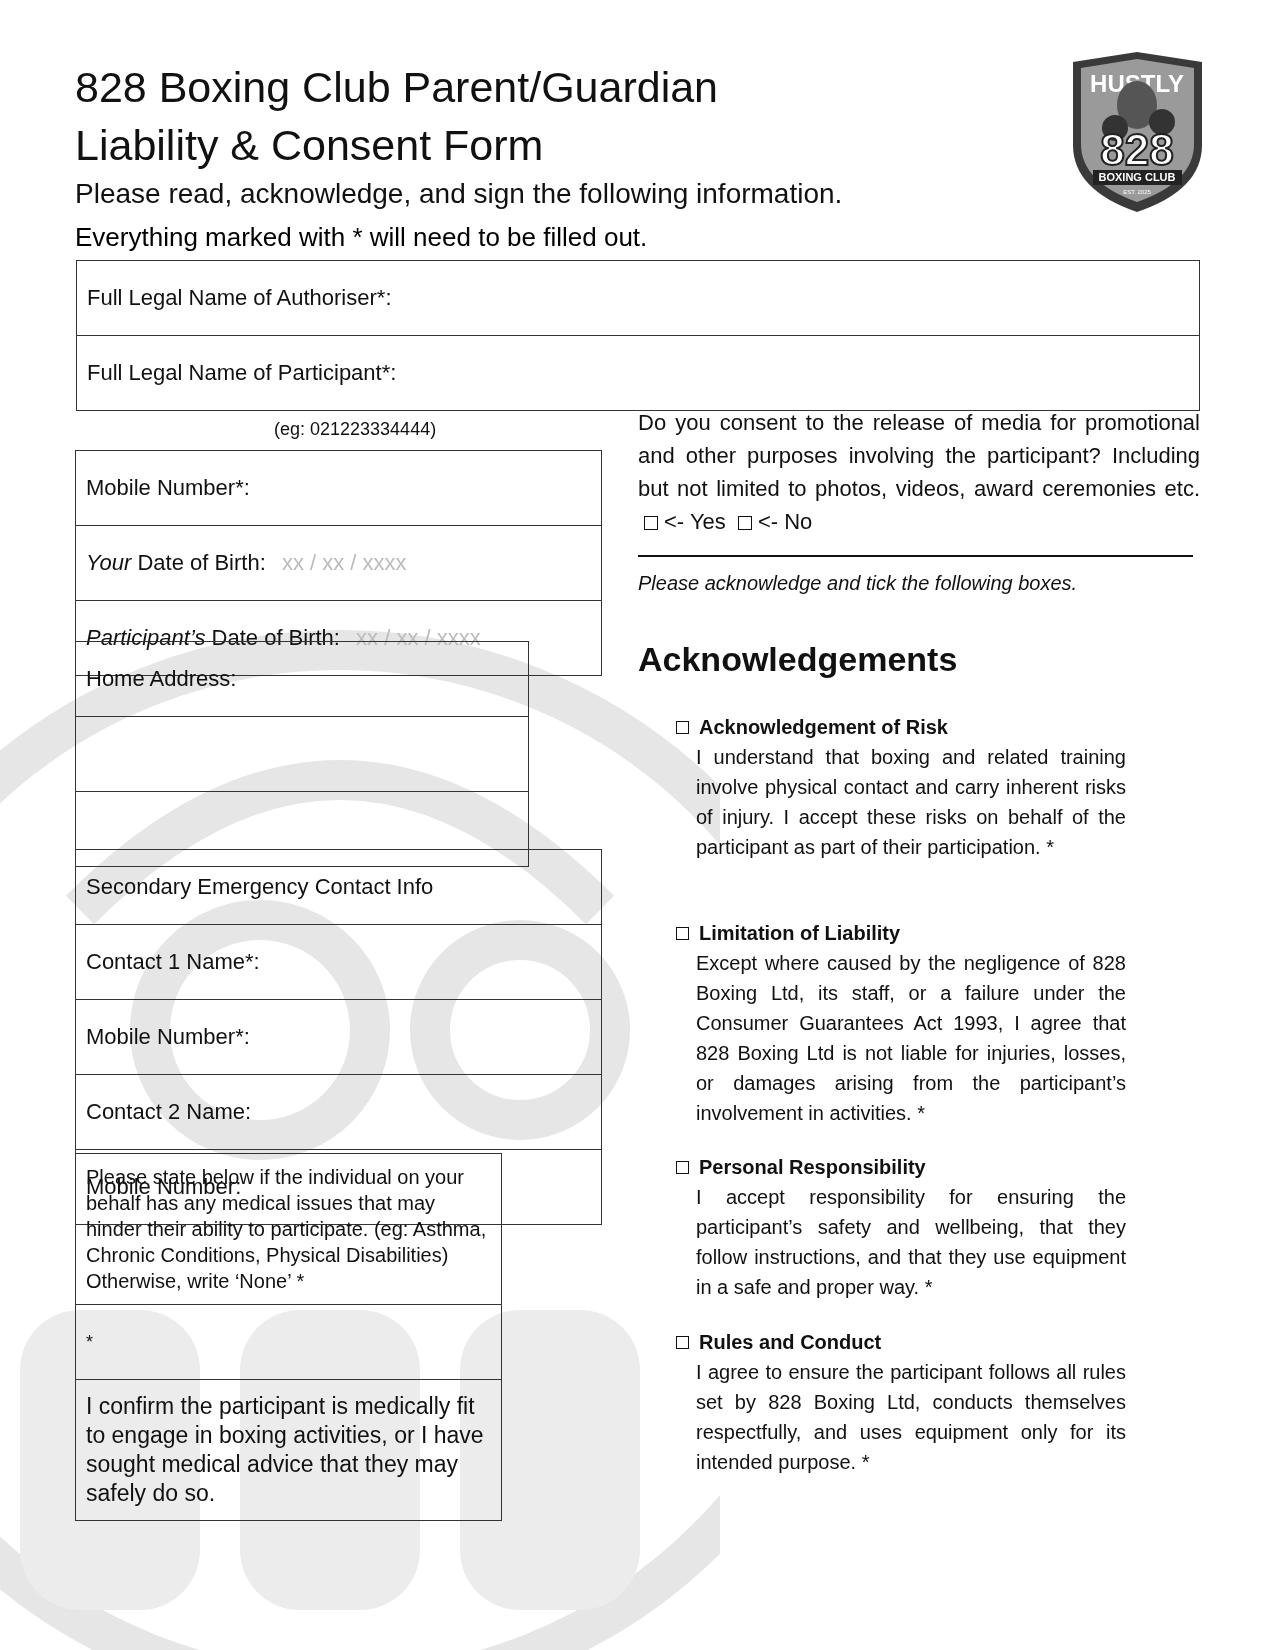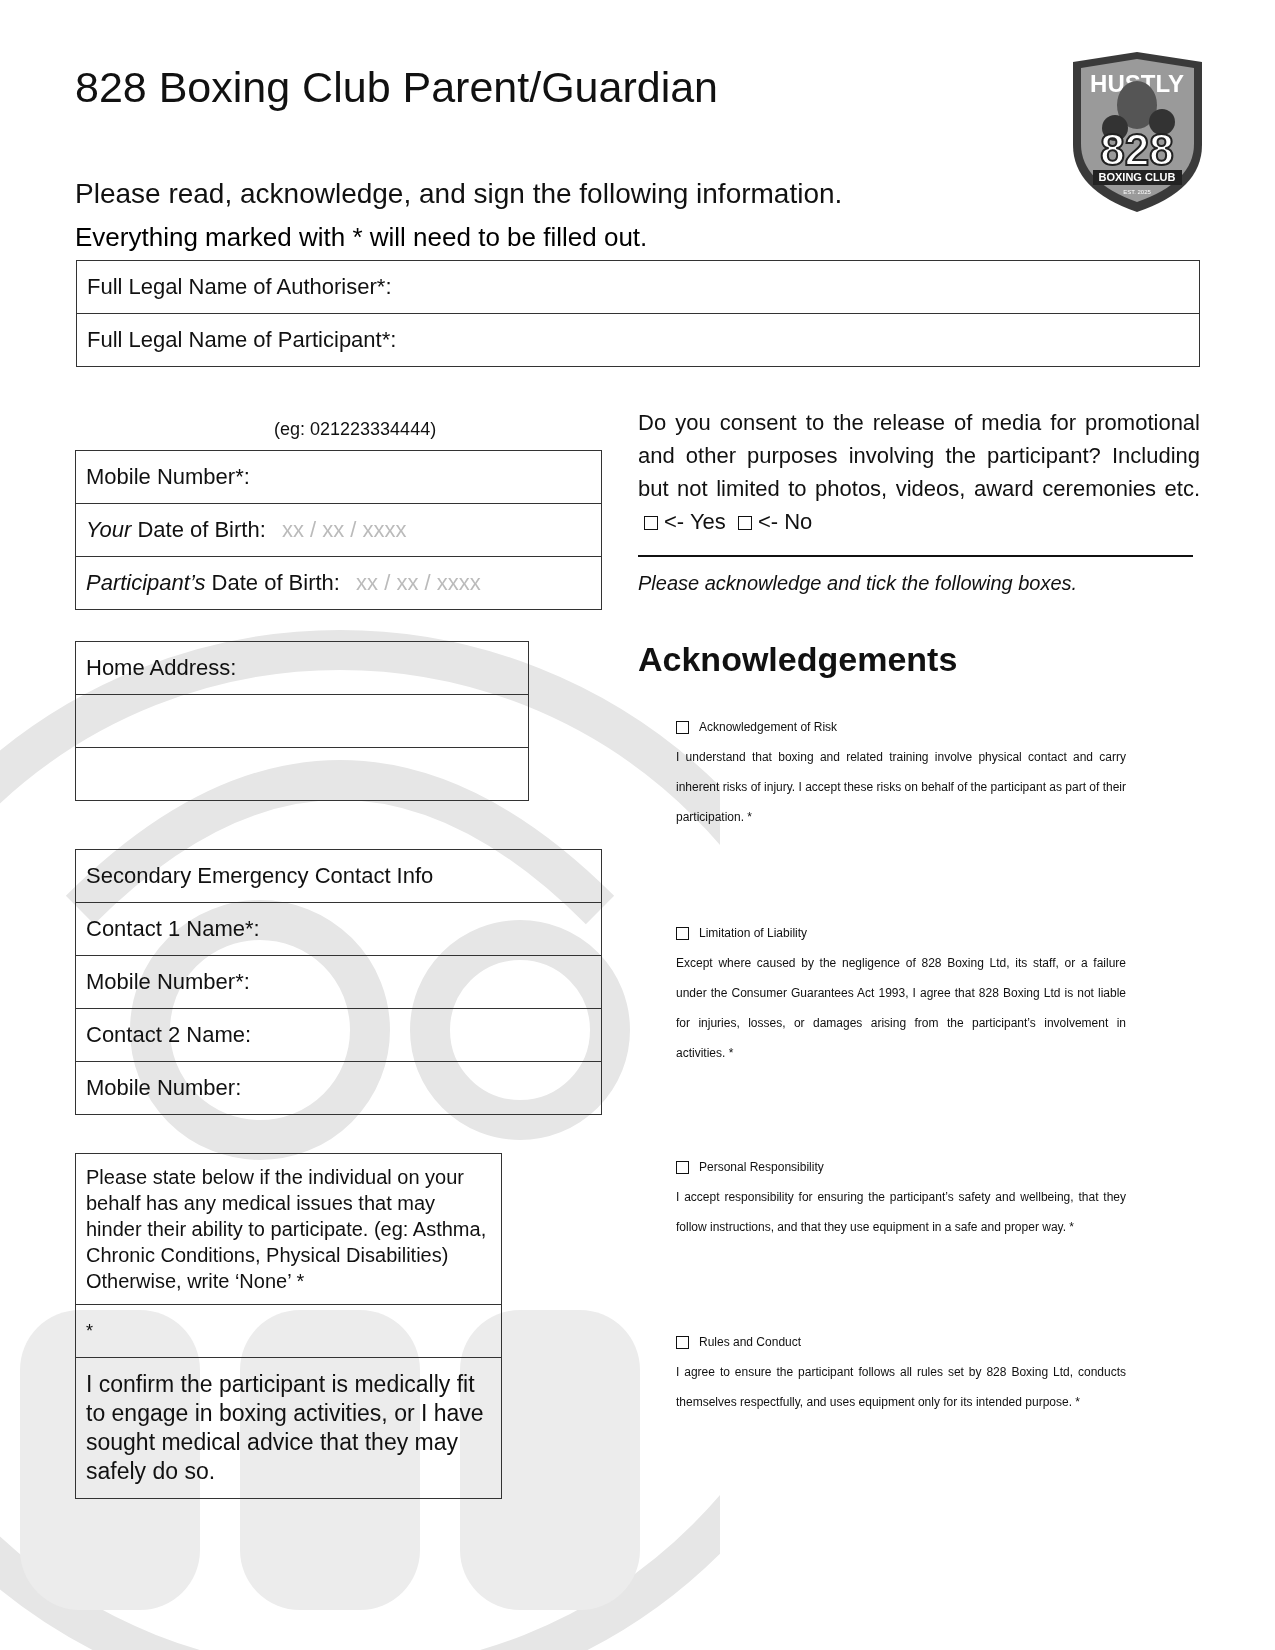--- a/index.html
+++ b/index.html
@@ -5,43 +5,43 @@
   html, body { margin: 0; padding: 0; }
   body { width: 1275px; height: 1650px; background: #ffffff; position: relative; overflow: hidden;
          font-family: "Liberation Sans", sans-serif; color: #111; }
   .watermark { position: absolute; left: -40px; top: 610px; width: 760px; height: 1060px; z-index: 0; }
   .abs { position: absolute; z-index: 1; }
   .title { left: 75px; top: 58px; font-size: 43px; line-height: 58px; font-weight: 400; color: #111; }
   .subtitle { left: 75px; top: 178px; font-size: 28px; color: #111; }
   .note { left: 75px; top: 222px; font-size: 26px; color: #000000; }
   .logo { left: 1065px; top: 50px; width: 145px; height: 165px; }
   table.box { border-collapse: collapse; background: transparent; }
-  table.box td { border: 1.5px solid #333; padding: 1px 10px; font-size: 22px; color: #111; vertical-align: middle; }
+  table.box td { border: 1.5px solid #333; padding: 12px 10px; font-size: 22px; color: #111; vertical-align: middle; }
   .names { left: 76px; top: 260px; width: 1124px; }
   .names td { height: 50px; }
   .hint { left: 274px; top: 419px; font-size: 18px; color: #111; }
   .contact1 { left: 75px; top: 450px; width: 527px; }
   .contact1 td { height: 50px; }
   .placeholder { color: #bbb; margin-left: 10px; }
   .addr { left: 75px; top: 641px; width: 454px; }
   .addr td { height: 50px; }
   .emerg { left: 75px; top: 849px; width: 527px; }
   .emerg td { height: 50px; }
   .medical { left: 75px; top: 1153px; width: 427px; }
   .medical td.q { font-size: 20px; line-height: 26px; padding: 10px 10px 10px 10px; height: 130px; }
   .medical td.star { height: 50px; font-size: 18px; }
   .medical td.confirm { font-size: 23px; line-height: 29px; padding: 12px 10px; }
   .consent { left: 638px; top: 406px; width: 562px; font-size: 22px; line-height: 33px; text-align: justify; }
   .rule { left: 638px; top: 555px; width: 555px; border-top: 2px solid #111; }
   .ack-note { left: 638px; top: 572px; font-size: 20px; font-style: italic; text-align: right; }
   .ack-heading { left: 638px; top: 640px; font-size: 34px; font-weight: 700; }
   .ack { left: 676px; width: 450px; }
-  .ack .head { font-size: 12px; font-weight: 400; line-height: 30px; display: flex; align-items: center; }
+  .ack .head { font-size: 20px; font-weight: 700; line-height: 30px; display: flex; align-items: center; }
   .cb { display: inline-block; width: 11px; height: 11px; border: 1.5px solid #111; margin-right: 10px; cursor: pointer; }
-  .ack .body { font-size: 12px; line-height: 30px; text-align: justify; text-align-last: left; }
+  .ack .body { font-size: 20px; line-height: 30px; text-align: justify; text-align-last: left; margin-left: 20px; }
   .inline-cb { display: inline-block; width: 12px; height: 12px; border: 1.5px solid #111; vertical-align: -1px; margin: 0 6px; cursor: pointer; }
 </style>
 </head>
 <body>
 
 <svg class="watermark" viewBox="0 0 760 1060">
   <g fill="none" stroke="#e6e6e6" stroke-width="40">
     <circle cx="380" cy="560" r="520"></circle>
     <path d="M120 300 Q380 40 640 300"></path>
     <circle cx="300" cy="420" r="110"></circle>
@@ -49,20 +49,21 @@
   </g>
   <g fill="#ececec">
     <rect x="60" y="700" width="180" height="300" rx="60"></rect>
     <rect x="280" y="700" width="180" height="300" rx="60"></rect>
     <rect x="500" y="700" width="180" height="300" rx="60"></rect>
   </g>
 </svg>
 
 <div class="abs title">
   <div>828 Boxing Club Parent/Guardian</div>
+  <div>Liability &amp; Consent Form</div>
 </div>
 <div class="abs subtitle">Please read, acknowledge, and sign the following information.</div>
 <div class="abs note">Everything marked with * will need to be filled out.</div>
 
 <svg class="abs logo" viewBox="0 0 145 165">
   <path d="M8 12 L72 2 L137 12 L137 95 Q137 140 72 162 Q8 140 8 95 Z" fill="#3a3a3a"></path>
   <path d="M16 18 L72 9 L129 18 L129 94 Q129 132 72 152 Q16 132 16 94 Z" fill="#9a9a9a"></path>
   <text x="72" y="42" text-anchor="middle" font-family="Liberation Sans, sans-serif" font-weight="700" font-size="24" fill="#ffffff">HUSTLY</text>
   <ellipse cx="72" cy="55" rx="20" ry="24" fill="#555"></ellipse>
   <circle cx="50" cy="78" r="13" fill="#333"></circle>

